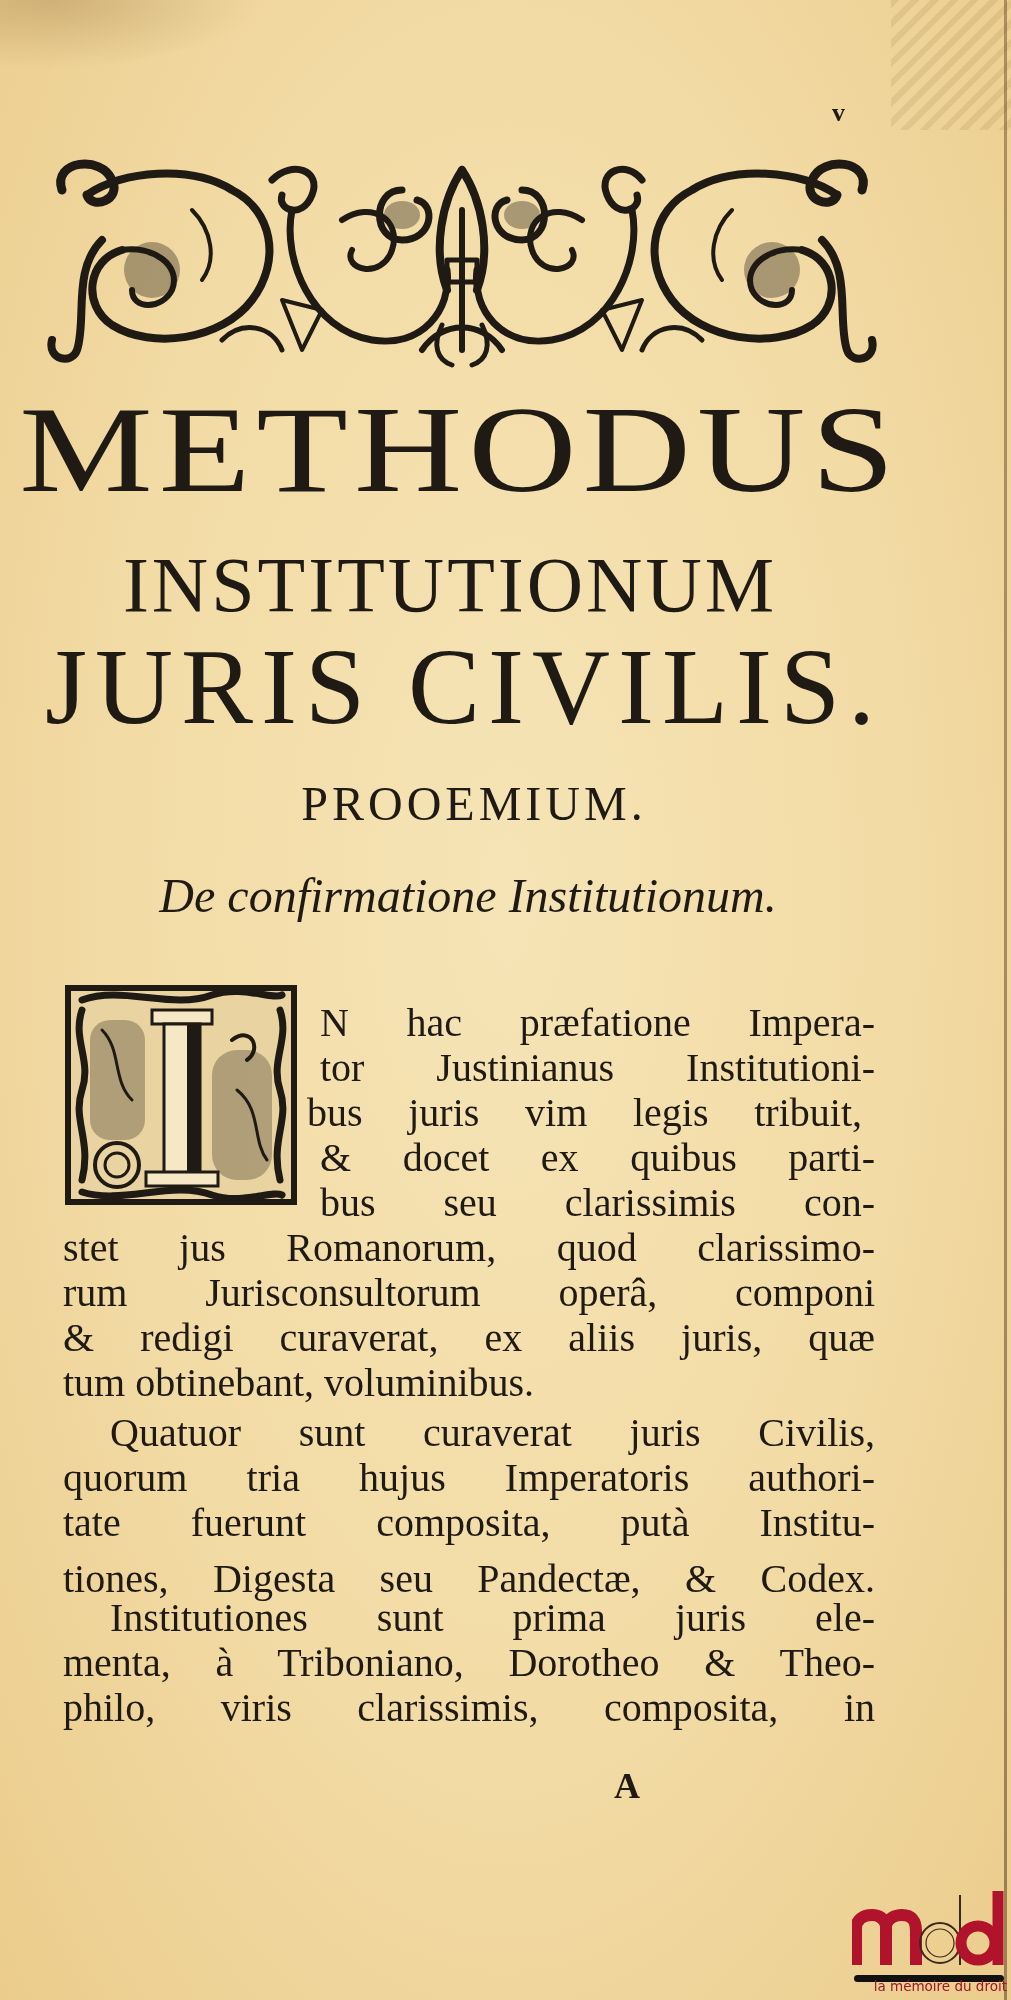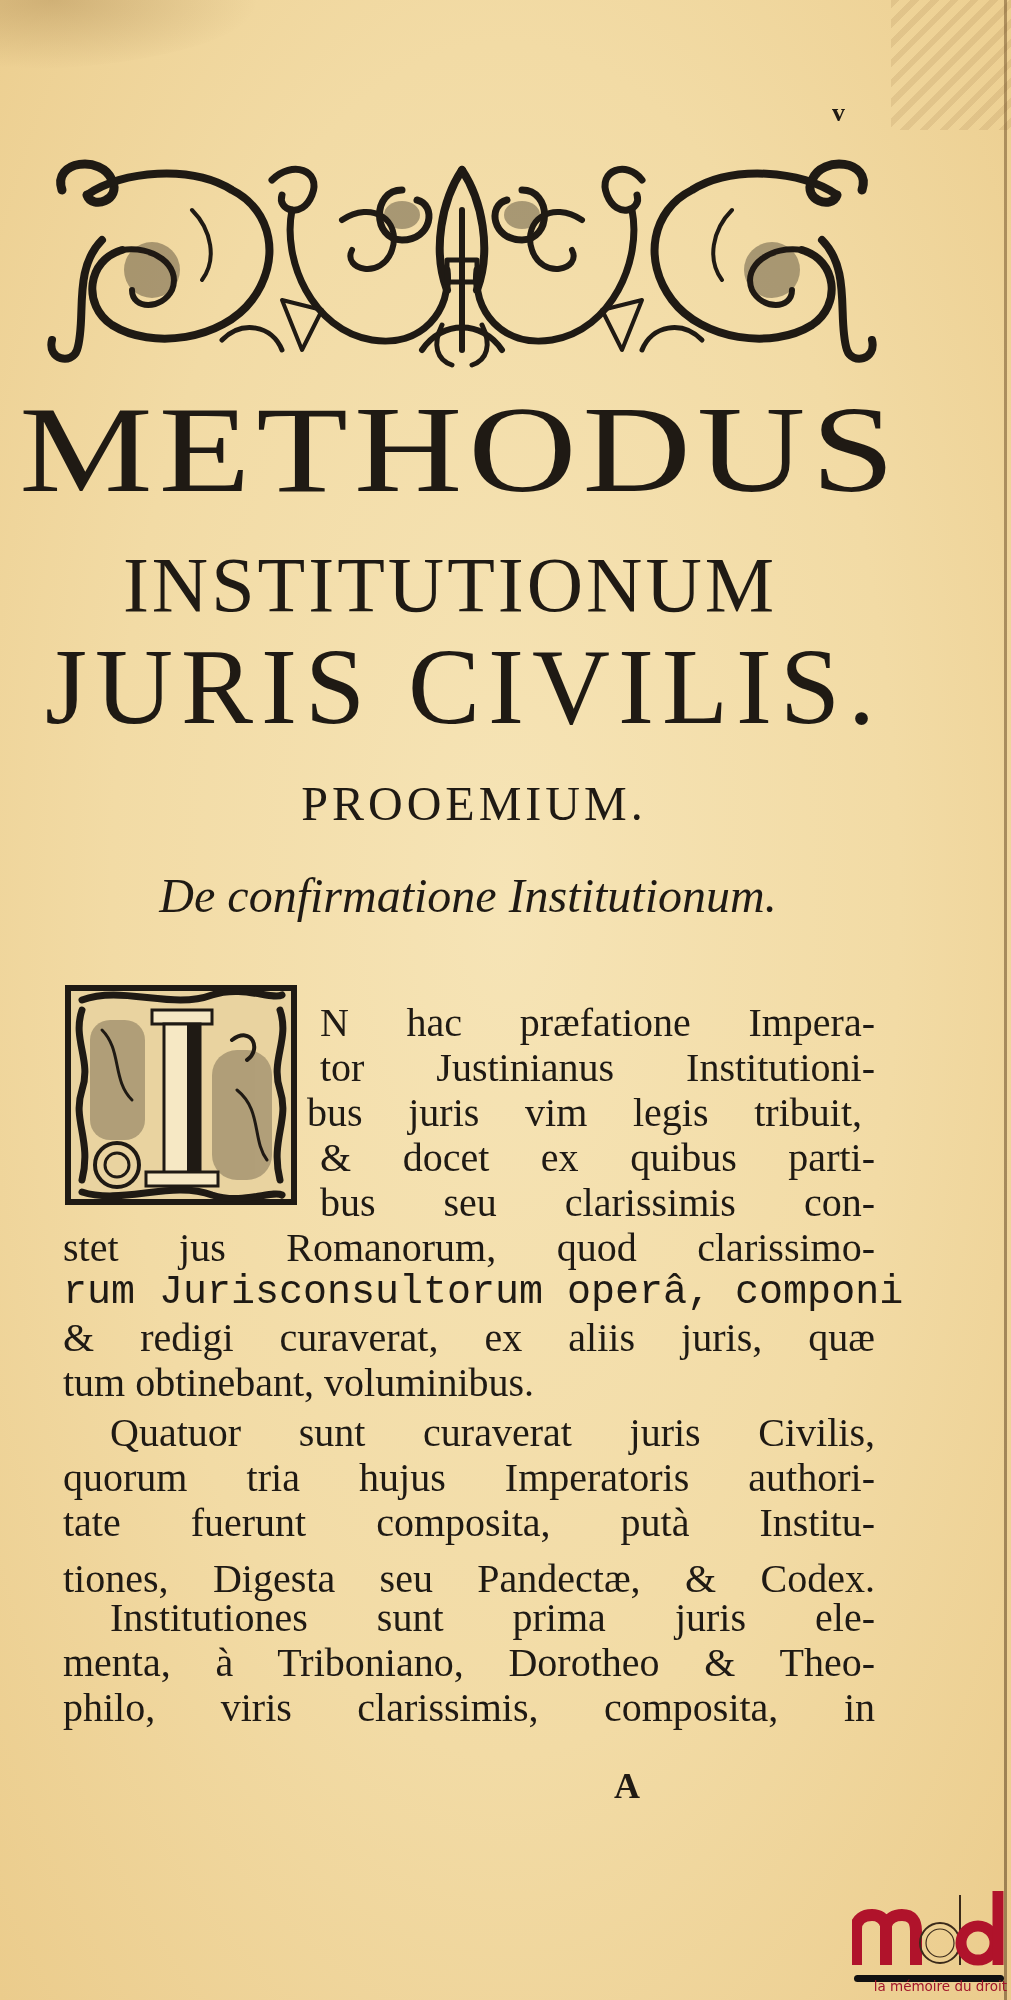--- a/index.html
+++ b/index.html
@@ -238,21 +238,21 @@
     <text x="120" y="195" font-size="1" fill="none">I</text>
   </svg>
 
   <div class="body-text">
     <div class="line" style="left:320px; top:1000px; width:555px;">N hac præfatione Impera-</div>
     <div class="line" style="left:320px; top:1045px; width:555px;">tor Justinianus Institutioni-</div>
     <div class="line" style="left:307px; top:1090px; width:555px;">bus juris vim legis tribuit,</div>
     <div class="line" style="left:320px; top:1135px; width:555px;">&amp; docet ex quibus parti-</div>
     <div class="line" style="left:320px; top:1180px; width:555px;">bus seu clarissimis con-</div>
     <div class="line" style="left:63px; top:1225px; width:812px;">stet jus Romanorum, quod clarissimo-</div>
-    <div class="line" style="left:63px; top:1270px; width:812px;font-family:Liberation Mono, monospace;">rum Jurisconsultorum operâ, componi</div>
+    <div class="line" style="left:63px; top:1270px; width:812px;">rum Jurisconsultorum operâ, componi</div>
     <div class="line" style="left:63px; top:1315px; width:812px;">&amp; redigi curaverat, ex aliis juris, quæ</div>
     <div class="line last" style="left:63px; top:1360px; width:812px;">tum obtinebant, voluminibus.</div>
     <div class="line" style="left:110px; top:1410px; width:765px;">Quatuor sunt curaverat juris Civilis,</div>
     <div class="line" style="left:63px; top:1455px; width:812px;">quorum tria hujus Imperatoris authori-</div>
     <div class="line" style="left:63px; top:1500px; width:812px;">tate fuerunt composita, putà Institu-</div>
     <div class="line" style="left:63px; top:1556px; width:812px;">tiones, Digesta seu Pandectæ, &amp; Codex.</div>
     <div class="line" style="left:110px; top:1595px; width:765px;">Institutiones sunt prima juris ele-</div>
     <div class="line" style="left:63px; top:1640px; width:812px;">menta, à Triboniano, Dorotheo &amp; Theo-</div>
     <div class="line" style="left:63px; top:1685px; width:812px;">philo, viris clarissimis, composita, in</div>
   </div>

